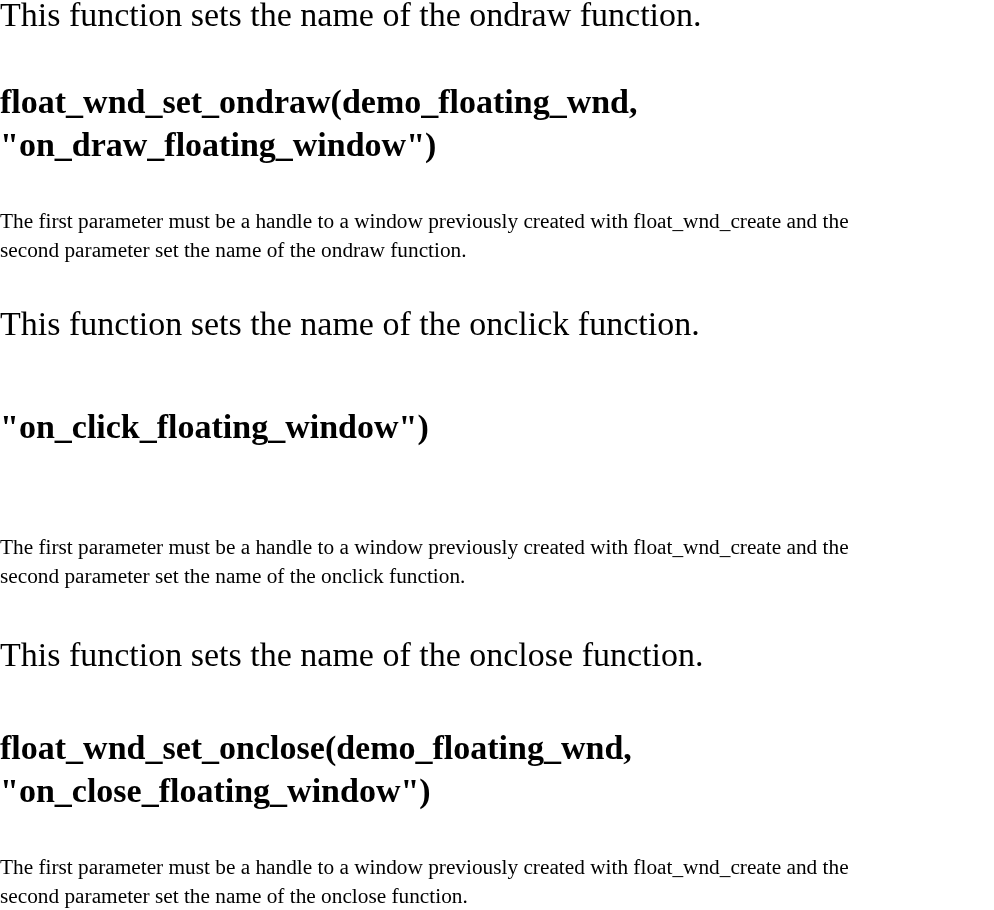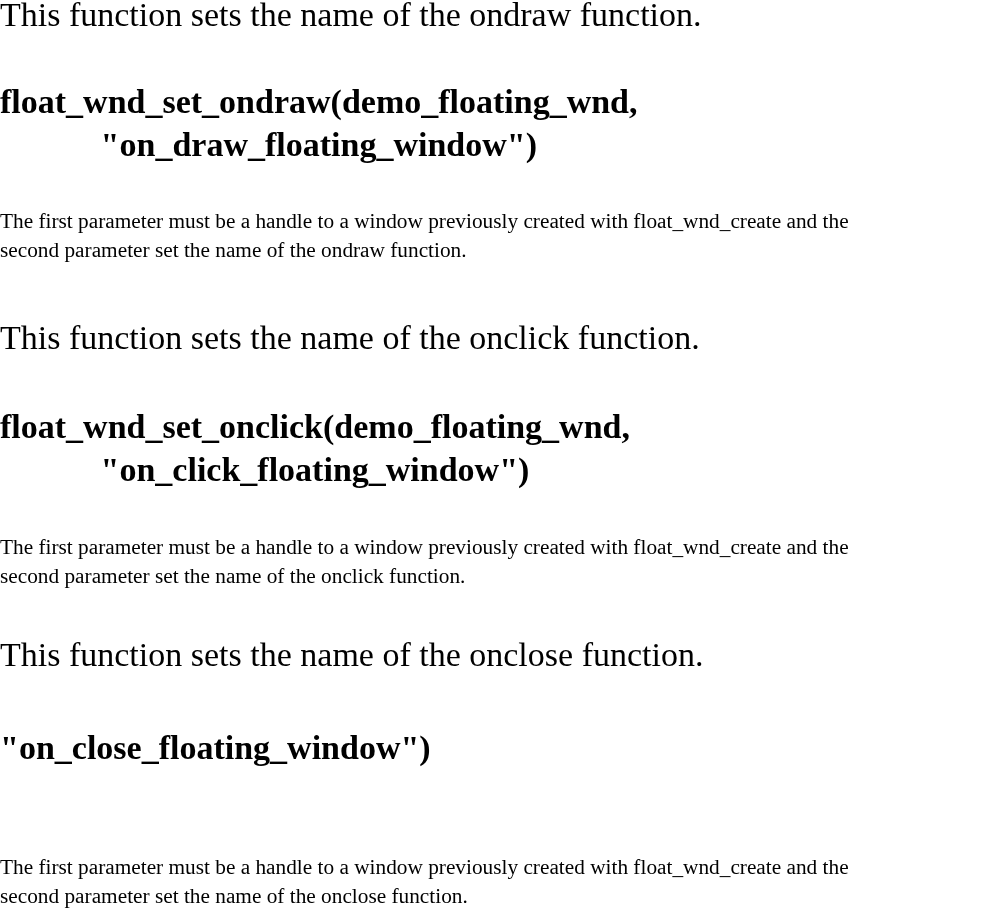--- a/index.html
+++ b/index.html
@@ -7,50 +7,50 @@
     width: 994px; height: 910px; overflow: hidden;
     font-family: "Liberation Serif", serif; color: #000;
     position: relative;
   }
   .intro {
     position: absolute; left: 0; margin: 0;
     font-size: 34px; line-height: 40px; font-weight: normal; white-space: nowrap;
   }
   .code {
     position: absolute; left: 0; margin: 0;
-    font-size: 34px; line-height: 43px; font-weight: bold; text-align: center;
+    font-size: 34px; line-height: 43px; font-weight: bold;
   }
   .desc {
     position: absolute; left: 0; margin: 0; width: 1000px;
     font-size: 21.3px; line-height: 29px; font-weight: normal;
   }
 </style>
 </head>
 <body>
 
 <p class="intro" style="top:-5px">This function sets the name of the ondraw function.</p>
 <div class="code" style="top:80px">
   <div>float_wnd_set_ondraw(demo_floating_wnd,</div>
   <div>"on_draw_floating_window")</div>
 </div>
 <div class="desc" style="top:207px">
   <div>The first parameter must be a handle to a window previously created with float_wnd_create and the</div>
   <div>second parameter set the name of the ondraw function.</div>
 </div>
 
-<p class="intro" style="top:318px">This function sets the name of the onclick function.</p>
+<p class="intro" style="top:304px">This function sets the name of the onclick function.</p>
 <div class="code" style="top:405px">
-  <div>float_wnd_set_onclick(demo_floating_wnd,</div>
   <div>"on_click_floating_window")</div>
 </div>
 <div class="desc" style="top:533px">
   <div>The first parameter must be a handle to a window previously created with float_wnd_create and the</div>
   <div>second parameter set the name of the onclick function.</div>
 </div>
 
 <p class="intro" style="top:635px">This function sets the name of the onclose function.</p>
 <div class="code" style="top:726px">
+  <div>float_wnd_set_onclose(demo_floating_wnd,</div>
   <div>"on_close_floating_window")</div>
 </div>
 <div class="desc" style="top:853px">
   <div>The first parameter must be a handle to a window previously created with float_wnd_create and the</div>
   <div>second parameter set the name of the onclose function.</div>
 </div>
 
 </body></html>

